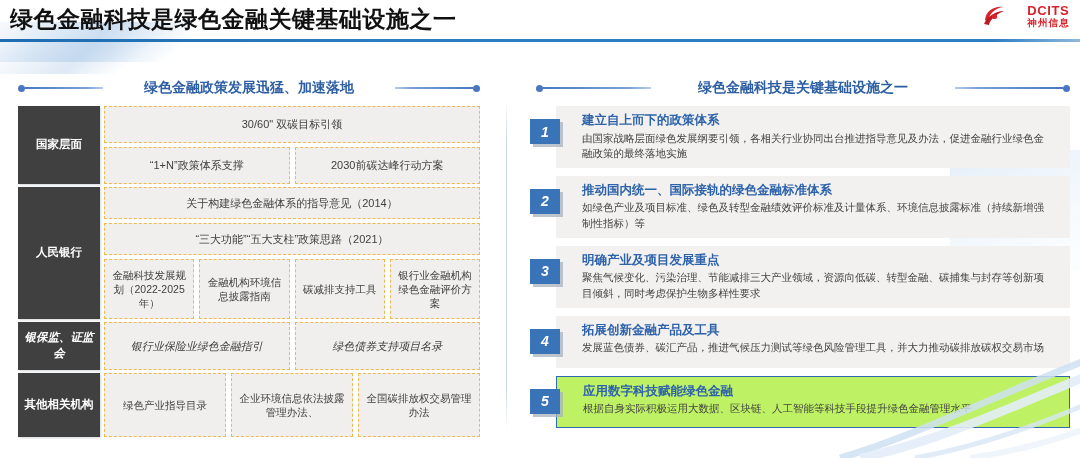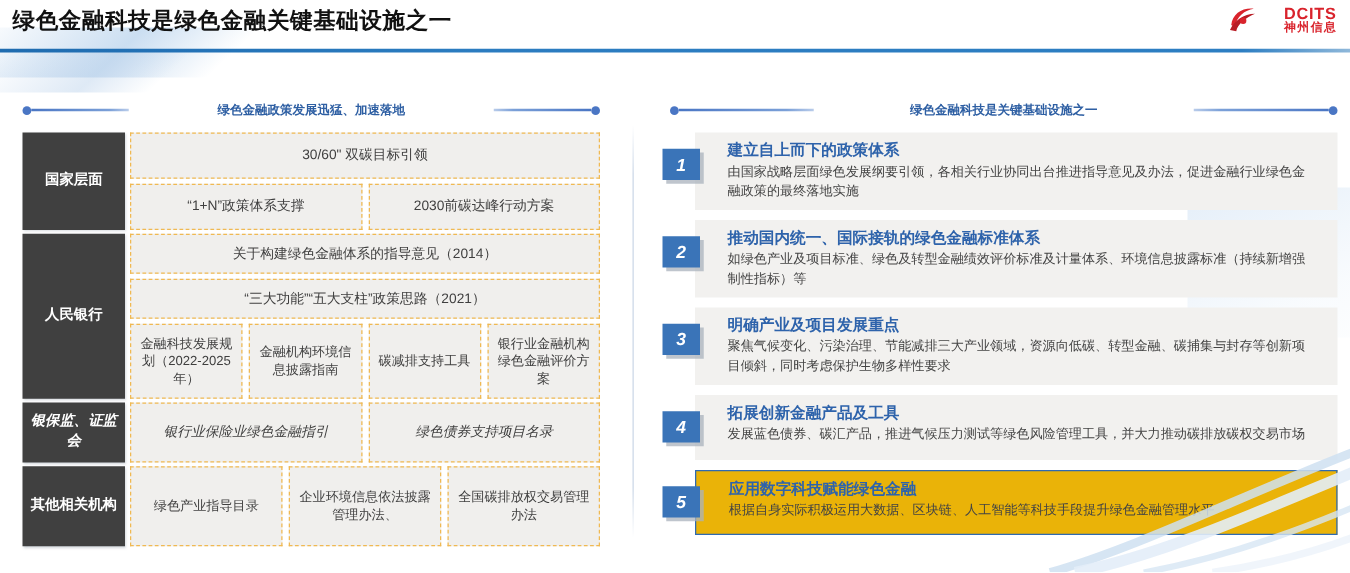--- a/index.html
+++ b/index.html
@@ -41,21 +41,21 @@
     content: ""; position: absolute;
     right: -60px; top: -30px;
     width: 220px; height: 220px;
     background: linear-gradient(135deg, rgba(214,229,245,0.85) 0%, rgba(236,244,251,0.35) 55%, rgba(255,255,255,0) 80%);
     transform: rotate(18deg);
   }
 
   
   #page-title {
     position: absolute; left: 10px; top: 4px;
-    font-size: 18px; font-weight: bold; color: #111111;
+    font-size: 23px; font-weight: bold; color: #111111;
     letter-spacing: 0.5px;
     white-space: nowrap;
   }
   #title-rule {
     position: absolute; left: 0; top: 39px;
     width: 1080px; height: 3px;
     background: linear-gradient(90deg, #1f6cb0 0%, #2b7cc0 35%, #2d7ec2 92%, #8fb8da 100%);
   }
   #brand {
     position: absolute; right: 10px; top: 4px;
@@ -75,21 +75,21 @@
     color: #d9232c; letter-spacing: 1.2px; margin-top: 1px;
   }
 
   
   .section-head {
     position: absolute;
     display: flex; align-items: center;
     height: 20px;
   }
   .section-head .sh-title {
-    font-size: 10px; font-weight: bold; color: #2e5fa3;
+    font-size: 14px; font-weight: bold; color: #2e5fa3;
     white-space: nowrap;
   }
   .deco { display: flex; align-items: center; }
   .deco .dot {
     width: 7px; height: 7px; border-radius: 50%;
     background: #4a76c4; flex: 0 0 auto;
   }
   .deco .bar { height: 2.5px; background: #4a76c4; }
   .deco.left .bar {
     background: linear-gradient(90deg, #4a76c4 0%, #7ba0d8 80%, #b9ccea 100%);
@@ -164,21 +164,21 @@
     margin-bottom: 8px;
     min-height: 52px;
   }
   .pt-body {
     margin-left: 26px;
     background: #f2f1ef;
     padding: 6px 24px 7px 26px;
     min-height: 52px;
   }
   .point.highlight .pt-body {
-    background: #eab308;
+    background: #bef264;
     border: 1.5px solid #2f6ab0;
     padding: 6px 12px 7px 26px;
   }
   .pt-num {
     position: absolute; left: 0; top: 13px;
     width: 30px; height: 25px;
     background: #3a74b8;
     color: #ffffff;
     font-size: 14px; font-weight: bold; font-style: italic;
     display: flex; align-items: center; justify-content: center;

